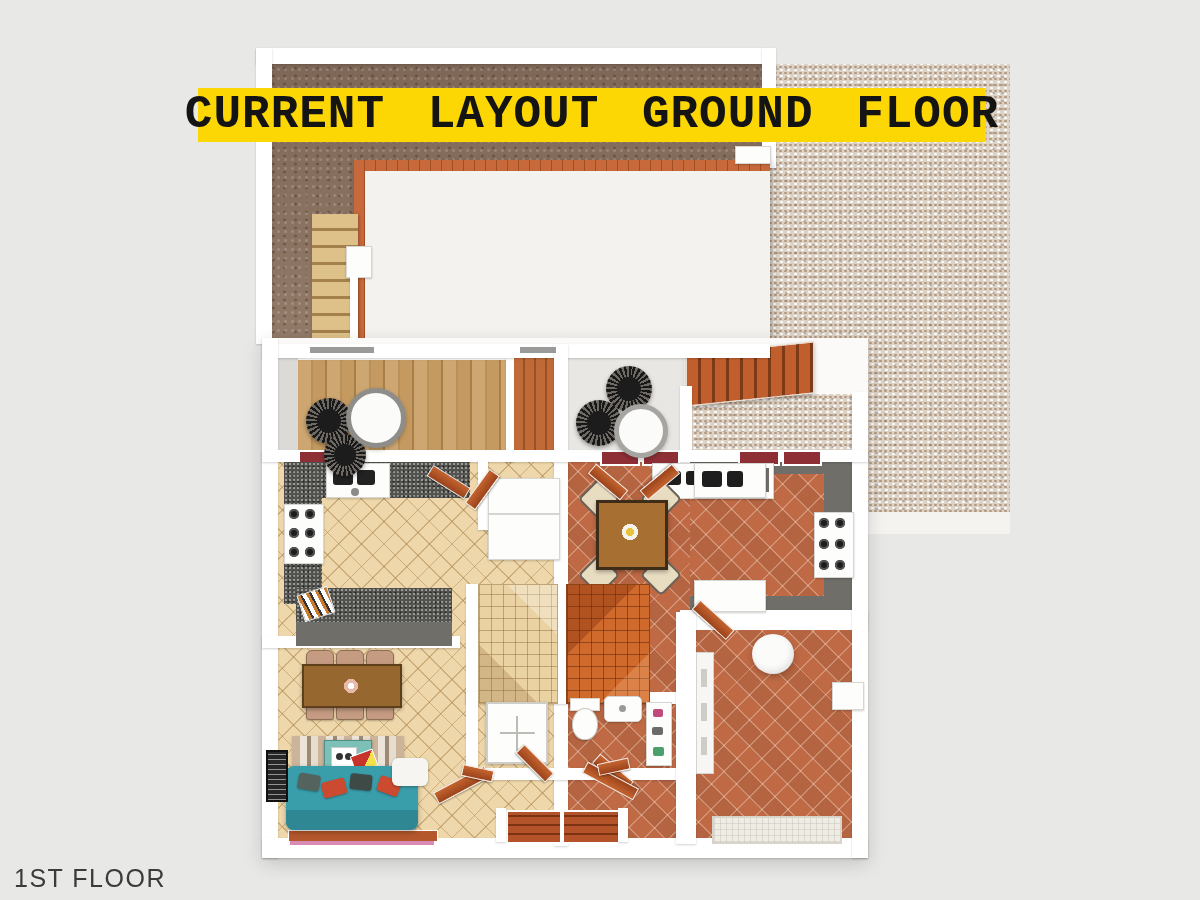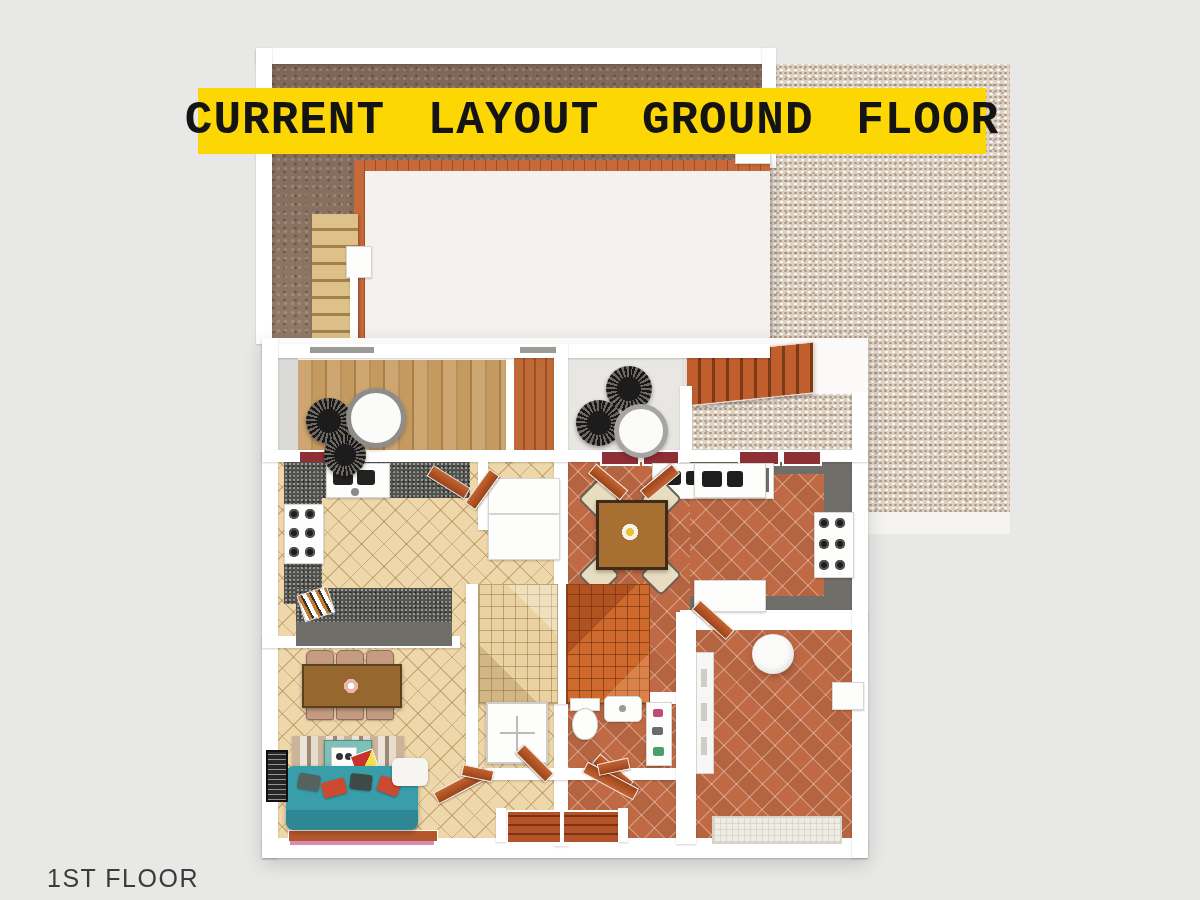--- a/index.html
+++ b/index.html
@@ -68,21 +68,21 @@
     box-shadow:0 1px 3px rgba(0,0,0,.2);}
   .doormat{background:#efece4;background-image:
       repeating-linear-gradient(0deg,rgba(0,0,0,.08) 0 1px,transparent 1px 6px),
       repeating-linear-gradient(90deg,rgba(0,0,0,.08) 0 1px,transparent 1px 6px);
     border:2px solid #d8d4ca;}
   .banner{display:flex;align-items:center;justify-content:center;
     background:var(--banner-bg,#fdd703);color:var(--banner-text,#141414);
     font-family:"Liberation Mono","DejaVu Sans Mono",monospace;
     font-size:46px;font-weight:600;letter-spacing:1px;word-spacing:14px;white-space:nowrap;z-index:50;}
   .floor-label{font-family:"Liberation Sans",sans-serif;font-size:25px;color:#3b3b3b;
-    letter-spacing:1.5px;z-index:50;margin-left:33px;}
+    letter-spacing:1.5px;z-index:50;}
   .brick{background:repeating-linear-gradient(90deg,#c8693c 0 10px,#a14e24 10px 11px);}
   .lamp{border-radius:50%;background:#fbfbfa;box-shadow:0 3px 6px rgba(0,0,0,.22),inset -2px -3px 6px rgba(0,0,0,.10);}
   .shower{background:#fdfdfc;border:2px solid #cfcdc8;box-shadow:0 1px 3px rgba(0,0,0,.25);
     background-image:linear-gradient(#bdbbb6 0 0),linear-gradient(#bdbbb6 0 0);
     background-size:2px 60%,60% 2px;background-position:center center;background-repeat:no-repeat;}
   .chair-cream{background:#e9ddc1;border:2px solid #6b6257;border-radius:5px;}
   .chair-tan{background:#c59c82;border:1px solid #8f6e58;border-radius:6px 6px 3px 3px;box-shadow:0 1px 2px rgba(0,0,0,.25);}
   .sofa{background:var(--sofa-teal,#3a9daa);border-radius:8px;box-shadow:0 2px 5px rgba(0,0,0,.3);}
   .pillow{border-radius:3px;box-shadow:0 1px 2px rgba(0,0,0,.3);}
 </style>
@@ -271,18 +271,18 @@
   <div class="abs door" style="left:436px;top:792px;width:56px;height:11px;transform:rotate(-28deg);"></div>
   <div class="abs door" style="left:462px;top:764px;width:30px;height:10px;transform:rotate(12deg);"></div>
   <div class="abs door" style="left:636px;top:788px;width:56px;height:11px;transform:rotate(208deg);"></div>
   <div class="abs door" style="left:598px;top:764px;width:30px;height:10px;transform:rotate(-12deg);"></div>
 
   <div class="abs threshold" style="left:506px;top:810px;width:52px;height:30px;"></div>
   <div class="abs threshold" style="left:562px;top:810px;width:56px;height:30px;"></div>
   <div class="abs wall" style="left:496px;top:808px;width:10px;height:34px;"></div>
   <div class="abs wall" style="left:618px;top:808px;width:10px;height:34px;"></div>
 
-  <div class="abs banner" style="left:198px;top:88px;width:788px;height:66px;">
+  <div class="abs banner" style="left:198px;top:88px;width:788px;height:54px;">
     <span>CURRENT LAYOUT GROUND FLOOR</span>
   </div>
   <div class="abs floor-label" style="left:14px;top:864px;">1ST FLOOR</div>
 
 </div>
 
 </body></html>

